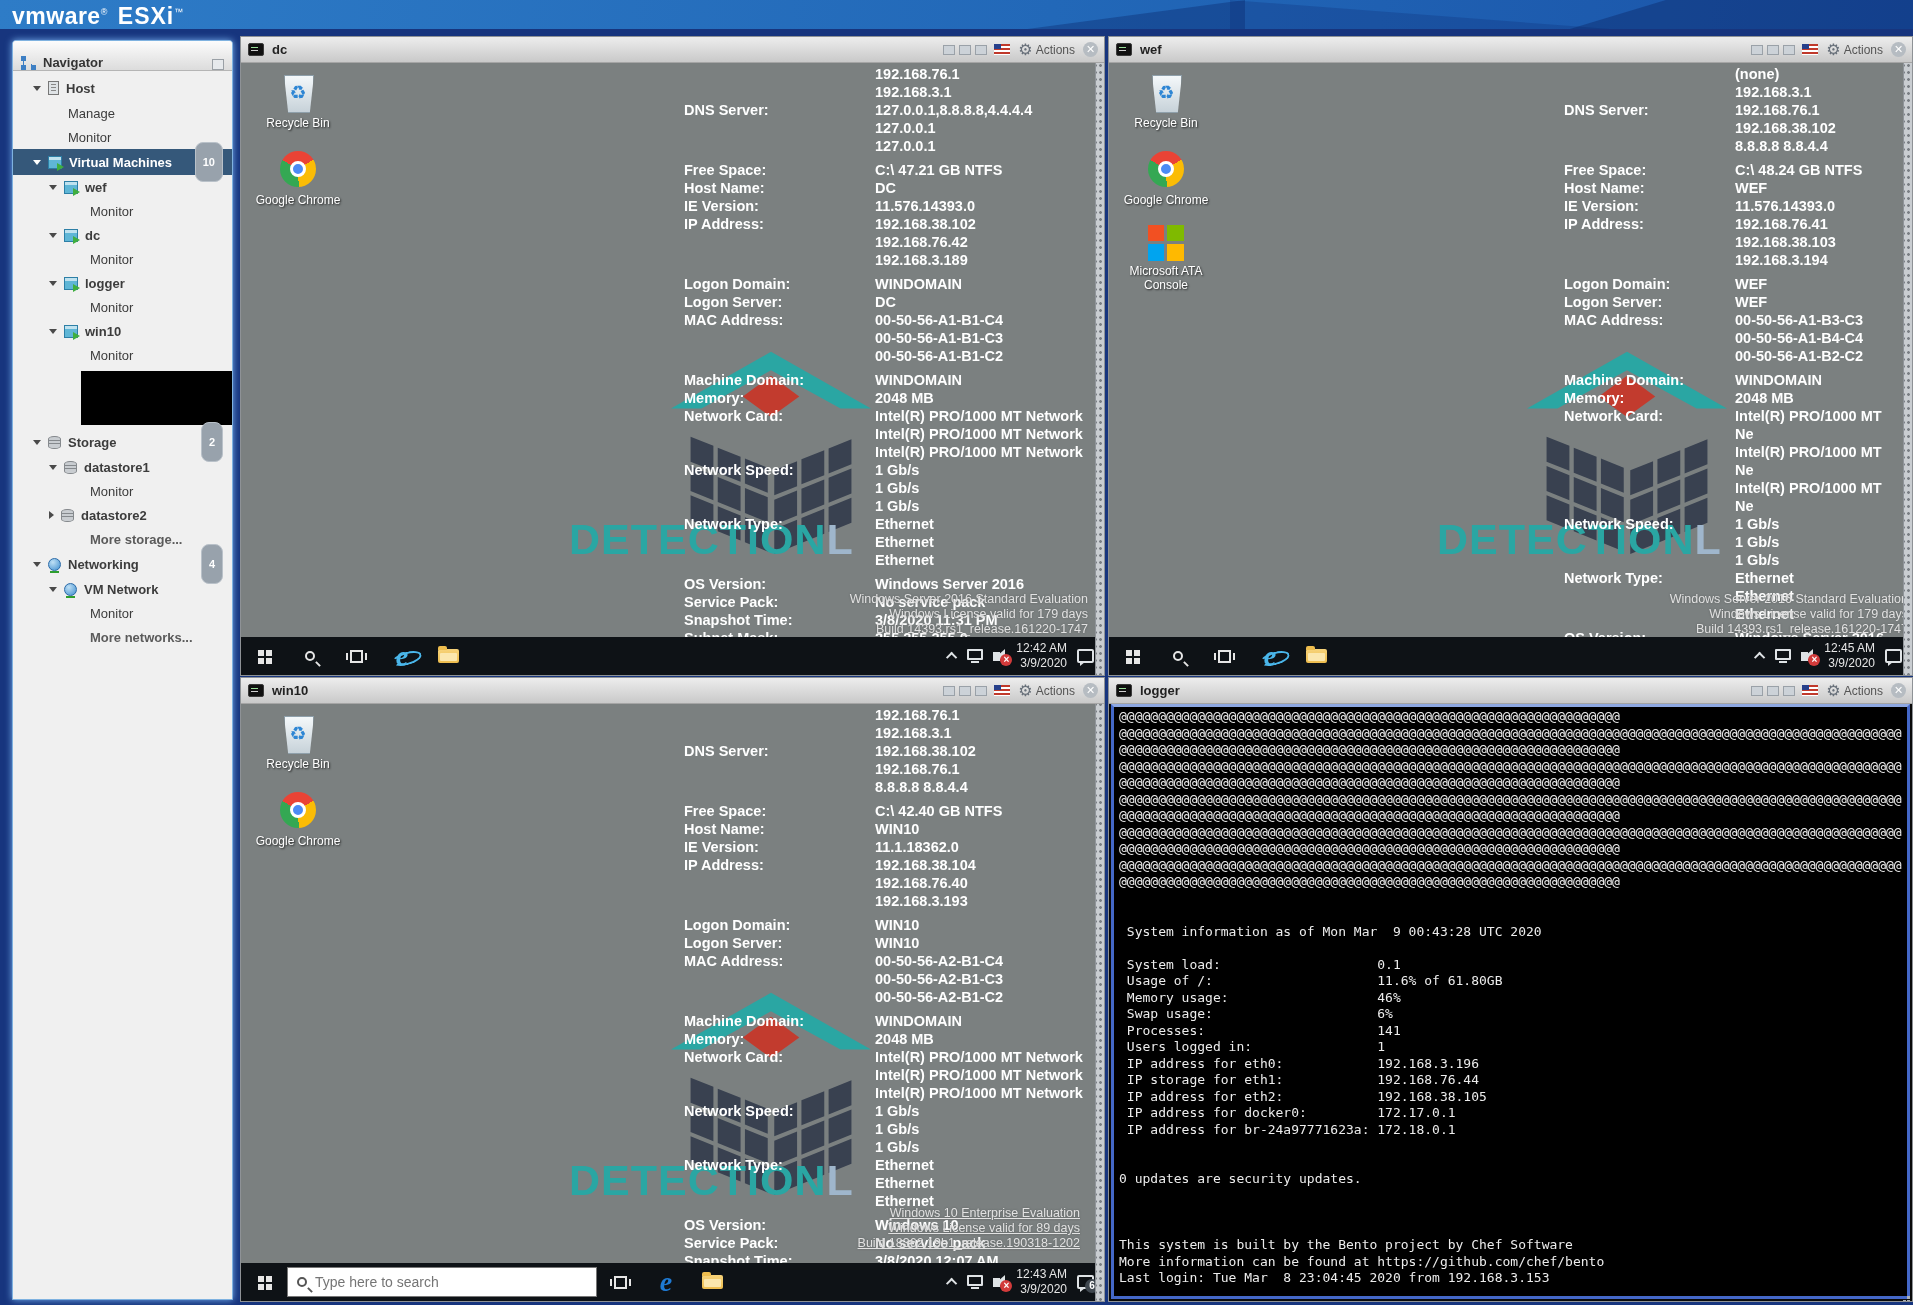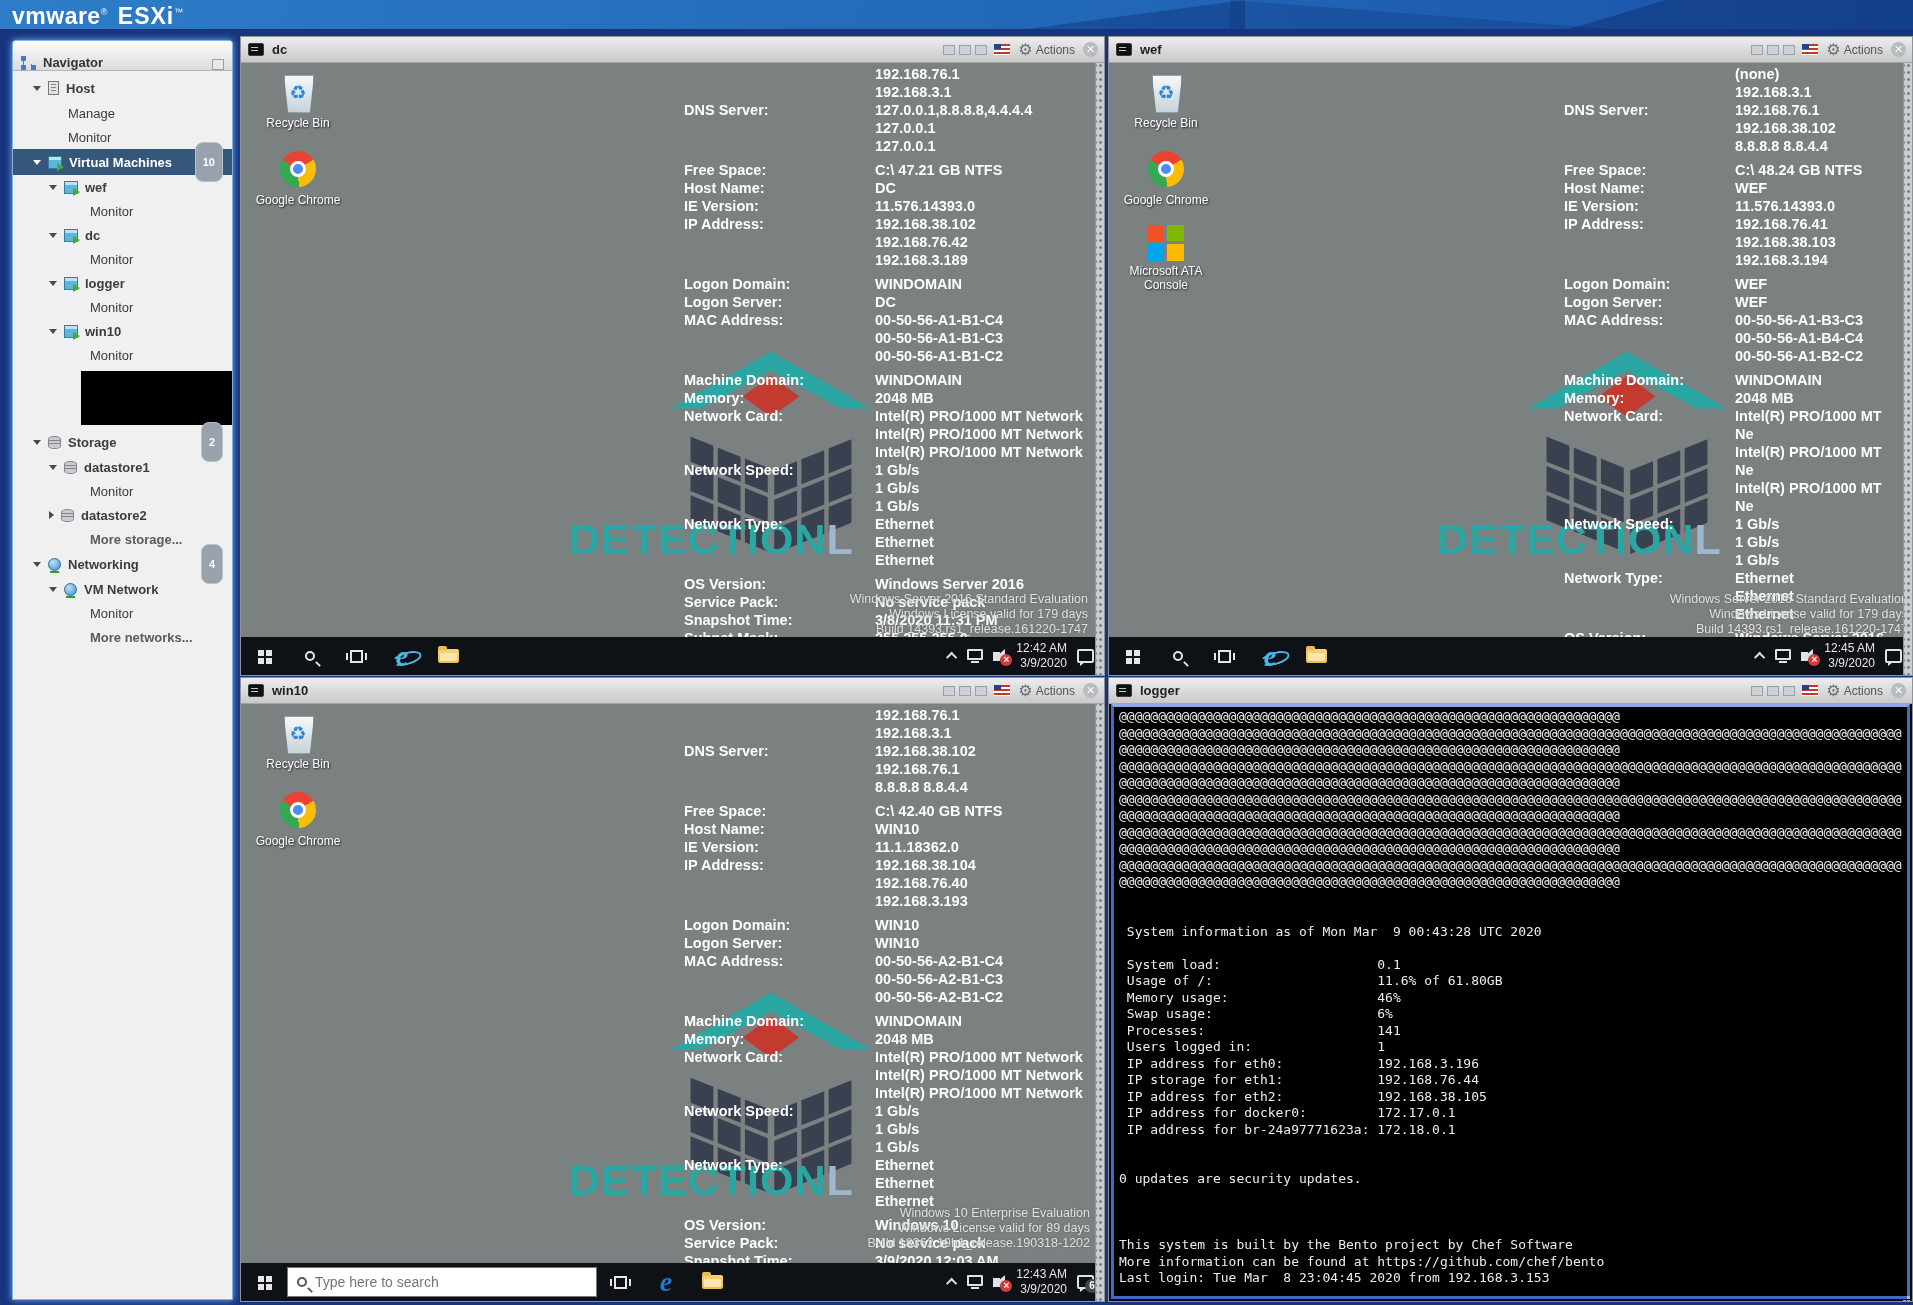--- a/index.html
+++ b/index.html
@@ -113,21 +113,21 @@
             font-size:14.5px; font-weight:bold; line-height:18px; }
   .wef .bginfo { left:455px; }
   .irow { display:flex; }
   .irow.gap { margin-top:6px; }
   .il { width:191px; flex:none; }
   .wef .il { width:171px; }
   .iv { flex:1; min-width:0; white-space:pre-line; overflow:hidden; }
 
   .eval { position:absolute; right:16px; bottom:2px; text-align:right; color:#e2e2e2; font-size:12.5px;
           line-height:15px; z-index:4; text-shadow:0 0 2px rgba(60,60,60,.5); }
-  .win10w .eval { right:14px; bottom:14px; }
+  .win10w .eval { right:24px; bottom:14px;text-decoration:underline; }
   .wef .eval { right:4px; }
 
   .vstrip { position:absolute; top:26px; bottom:0; right:0; width:9px; background:#c9cdd1; border-left:1px solid #8f9499; z-index:10;
             background-image:radial-gradient(#7a7f84 1px, transparent 1.4px); background-size:5px 7px; background-position:2px 60%; }
 
   
   .taskbar { position:absolute; left:0; right:0; bottom:0; height:38px; background:#0e1216;
              display:flex; align-items:center; z-index:8; color:#e6e6e6; }
   .tb-ic { width:46px; height:38px; display:flex; align-items:center; justify-content:center; flex:none; position:relative; }
   .ic-start { width:6px; height:6px; background:#e6e6e6; box-shadow:8px 0 #e6e6e6,0 8px #e6e6e6,8px 8px #e6e6e6; margin:-7px 0 0 -7px; }
@@ -764,21 +764,21 @@
           <div class="irow gap">
           <div class="il">OS Version:</div>
           <div class="iv">Windows 10</div>
         </div>
           <div class="irow">
           <div class="il">Service Pack:</div>
           <div class="iv">No service pack</div>
         </div>
           <div class="irow">
           <div class="il">Snapshot Time:</div>
-          <div class="iv">3/9/2020 12:03 AM</div>
+          <div class="iv">3/8/2020 12:07 AM</div>
         </div>
         </div>
       <div class="eval">
           <div>Windows 10 Enterprise Evaluation</div>
           <div>Windows License valid for 89 days</div>
           <div>Build 18362.19h1_release.190318-1202</div>
         </div>
     </div>
     <div class="taskbar">
       <span class="tb-ic">

